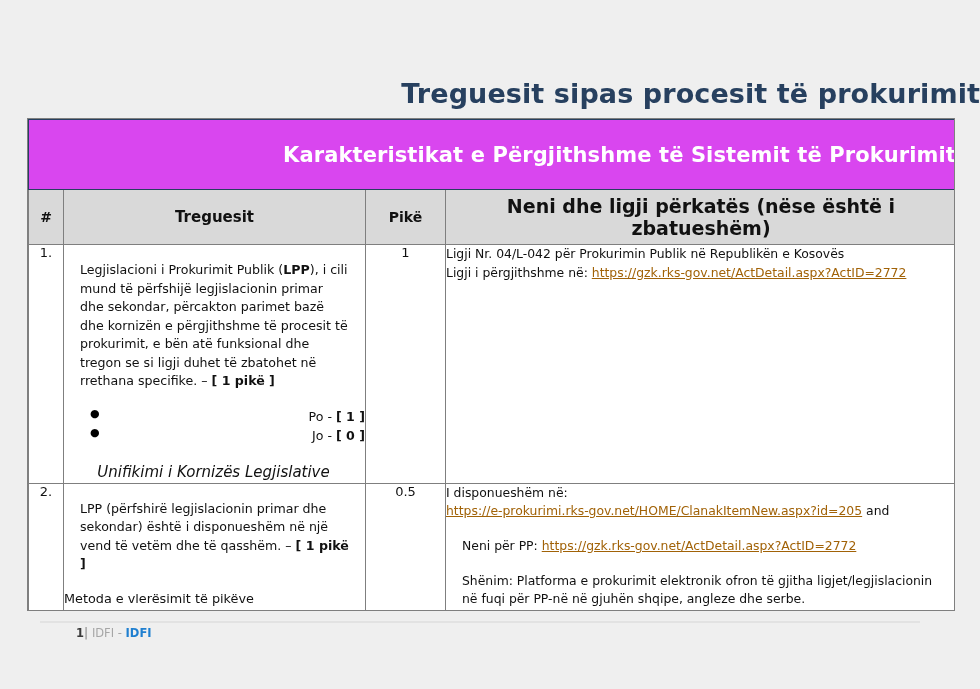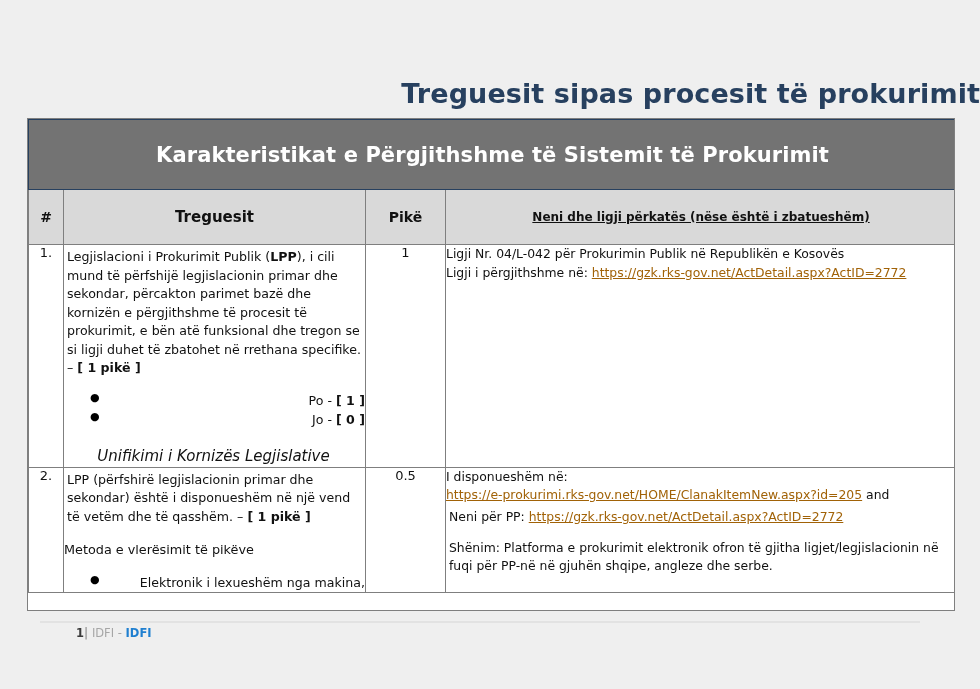--- a/index.html
+++ b/index.html
@@ -52,45 +52,45 @@
     width: 100%;
     table-layout: fixed;
   }
   table.ind-table td, table.ind-table th {
     border: 1px solid #7f7f7f;
     vertical-align: top;
     padding: 0;
   }
 
   .banner-cell {
-    background: #737373;
+    background: #d946ef;
     border: 1px solid #27405f !important;
     height: 69px;
-    text-align: center;
+    text-align: right;
     vertical-align: middle !important;
   }
   .banner-text {
     color: #ffffff;
     font-size: 21px;
     font-weight: bold;
     letter-spacing: 0.1px;
   }
 
   .hdr-cell {
     background: #d9d9d9;
     height: 54px;
     text-align: center;
     vertical-align: middle !important;
     font-weight: bold;
     color: #111111;
   }
   .hdr-num { font-size: 14px; }
   .hdr-ind { font-size: 15px; }
   .hdr-pts { font-size: 14px; }
-  .hdr-law { font-size: 12px; text-decoration: underline; }
+  .hdr-law { font-size: 19px; }
 
   .col-num  { width: 35px; }
   .col-ind  { width: 302px; }
   .col-pts  { width: 80px; }
   .col-law  { width: 511px; }
 
   .cell-num {
     text-align: center;
     font-size: 13px;
     color: #111;
@@ -108,21 +108,21 @@
     color: #111;
     padding: 15px 12px 12px 12px;
   }
   .cell-law {
     font-size: 12.4px;
     line-height: 1.5;
     color: #111;
     padding: 13px 10px 12px 10px;
   }
 
-  .cell-ind p, .cell-law p { margin: 3px; }
+  .cell-ind p, .cell-law p { margin: 16px; }
   .cell-law p + p { margin-top: 12px; }
 
   .b { font-weight: bold; }
   .bracket { font-weight: bold; }
 
   ul.choices {
     list-style: none;
     margin: 13px 0 0 0;
     padding: 0 0 0 26px;
     text-align: right;

